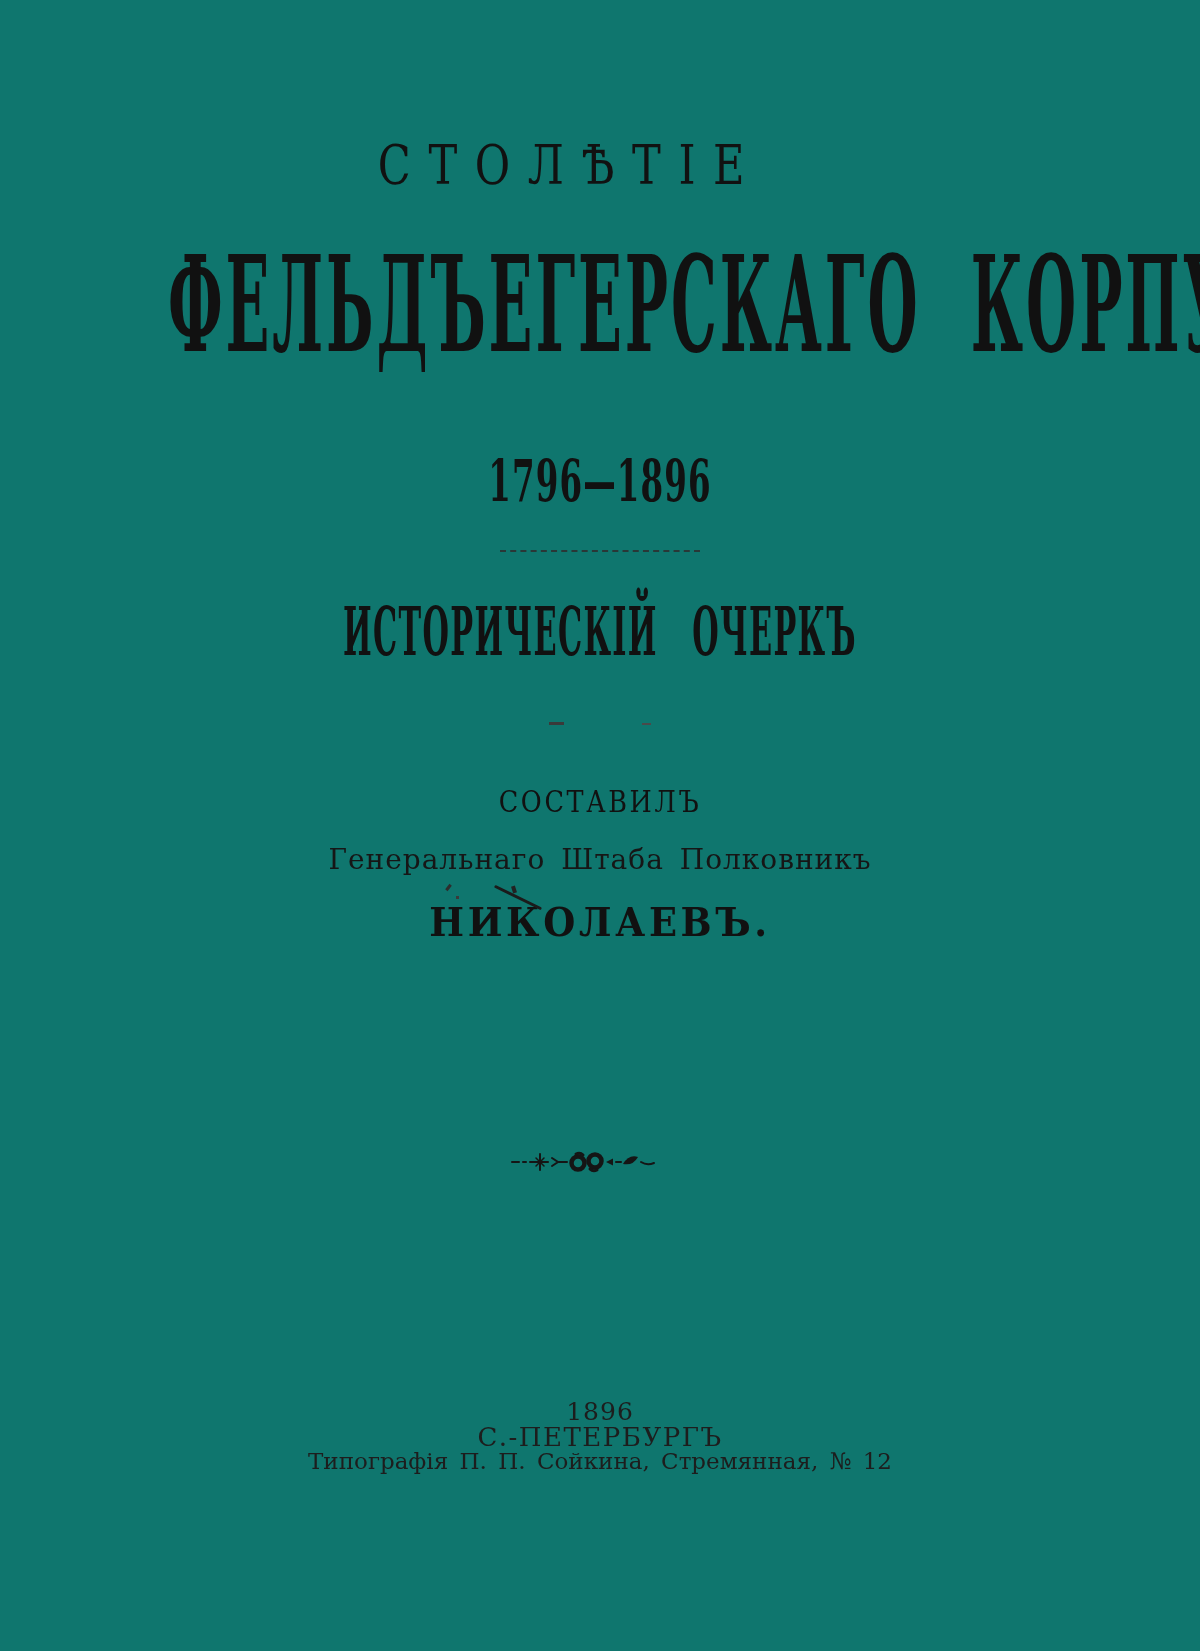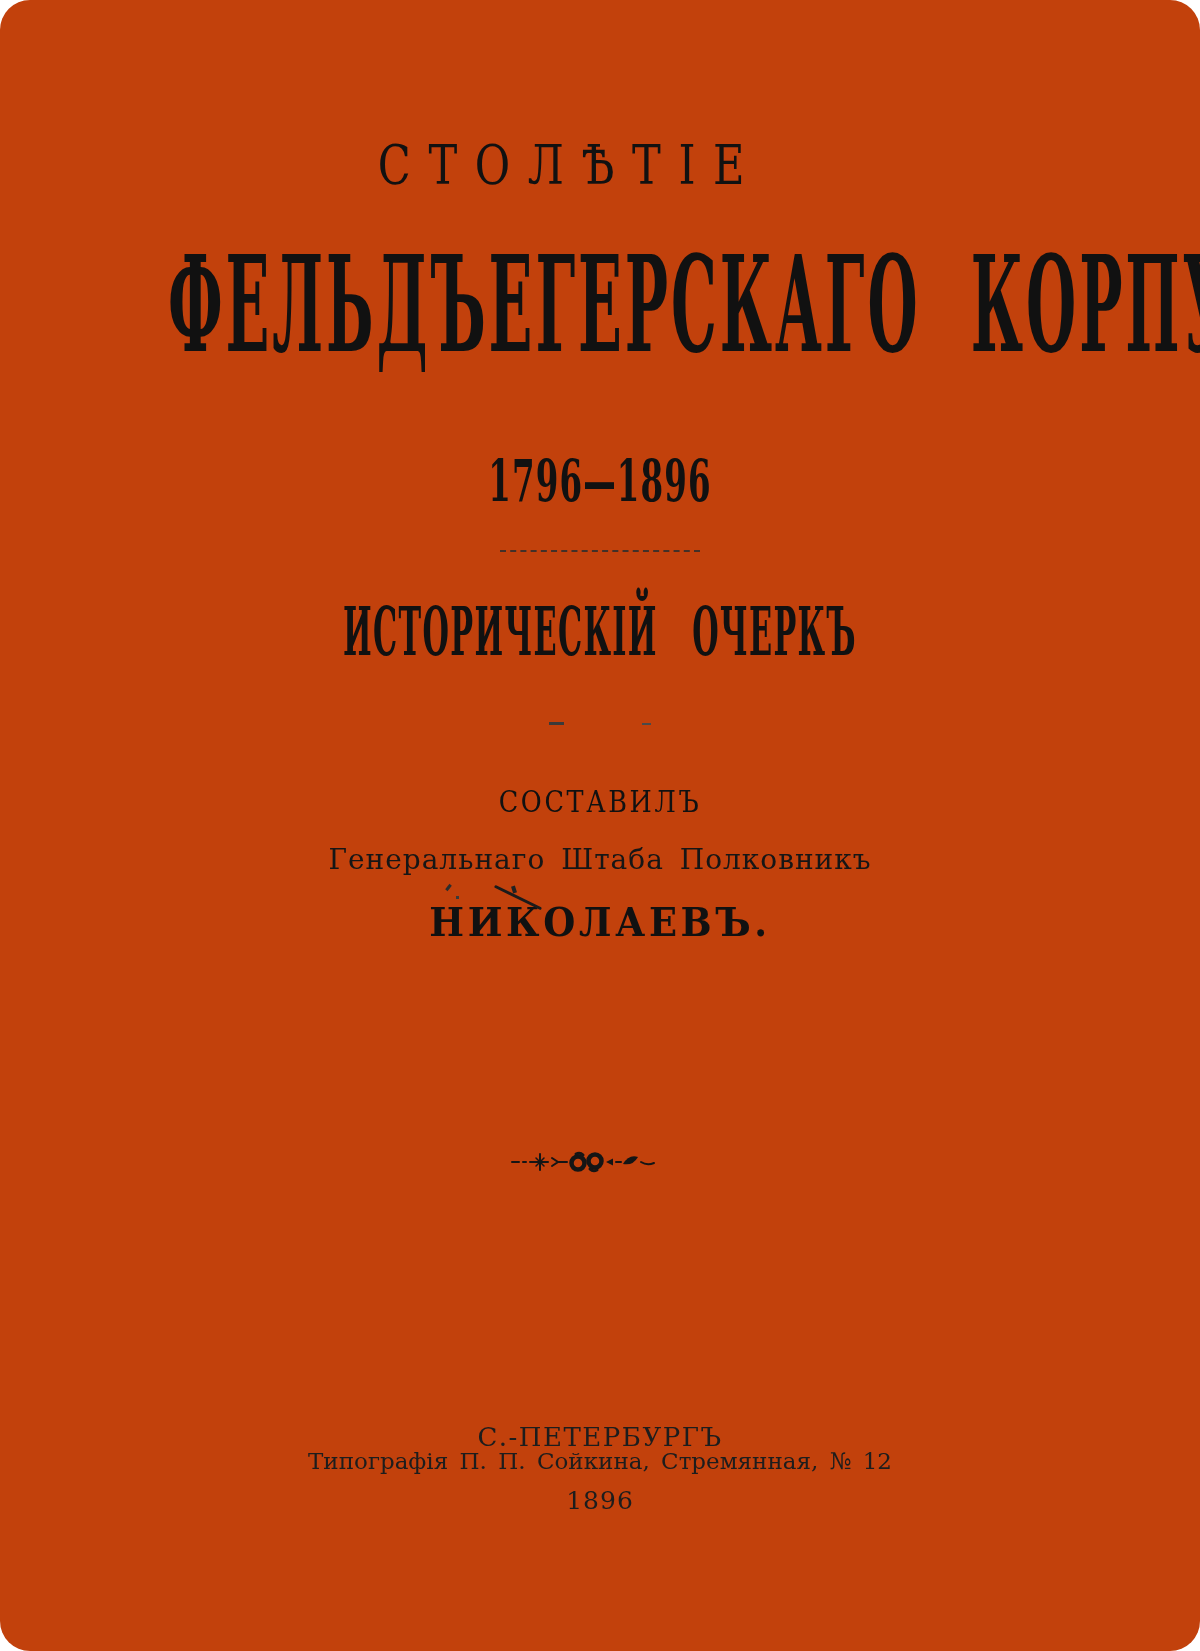--- a/index.html
+++ b/index.html
@@ -5,25 +5,24 @@
   html, body {
     margin: 0;
     padding: 0;
     background: #ffffff;
   }
   .page {
     position: relative;
     width: 1200px;
     height: 1651px;
     margin: 0 auto;
-    background: #c2410c;
+    background: #0f766e;
     color: #111111;
     font-family: "DejaVu Serif", serif;
     overflow: hidden;
-    border-radius: 30px;
   }
   .line {
     position: absolute;
     left: 0;
     right: 0;
     text-align: center;
     line-height: 1;
     white-space: nowrap;
   }
   
@@ -163,21 +162,21 @@
     letter-spacing: 1.5px;
     color: #1d1d1d;
   }
   .imprint-printer {
     top: 1450px;
     font-size: 23px;
     word-spacing: 4px;
     color: #1d1d1d;
   }
   .imprint-year {
-    top: 1488px;
+    top: 1399px;
     font-size: 25px;
     letter-spacing: 1px;
     color: #1d1d1d;
   }
 </style>
 </head>
 <body>
 
 <div class="page">
 

